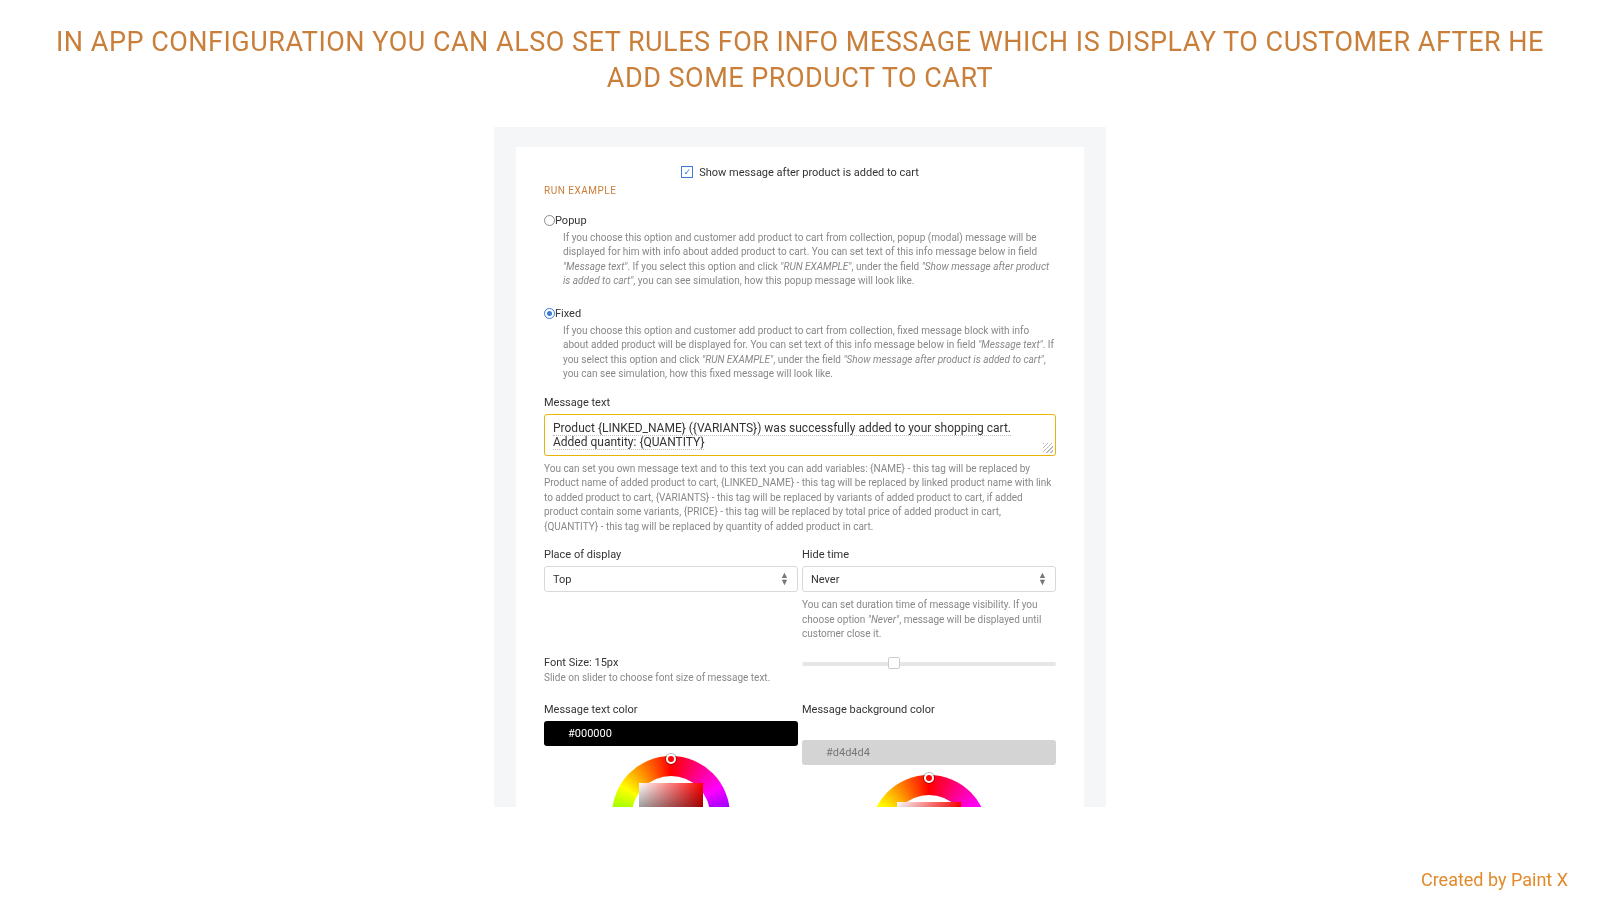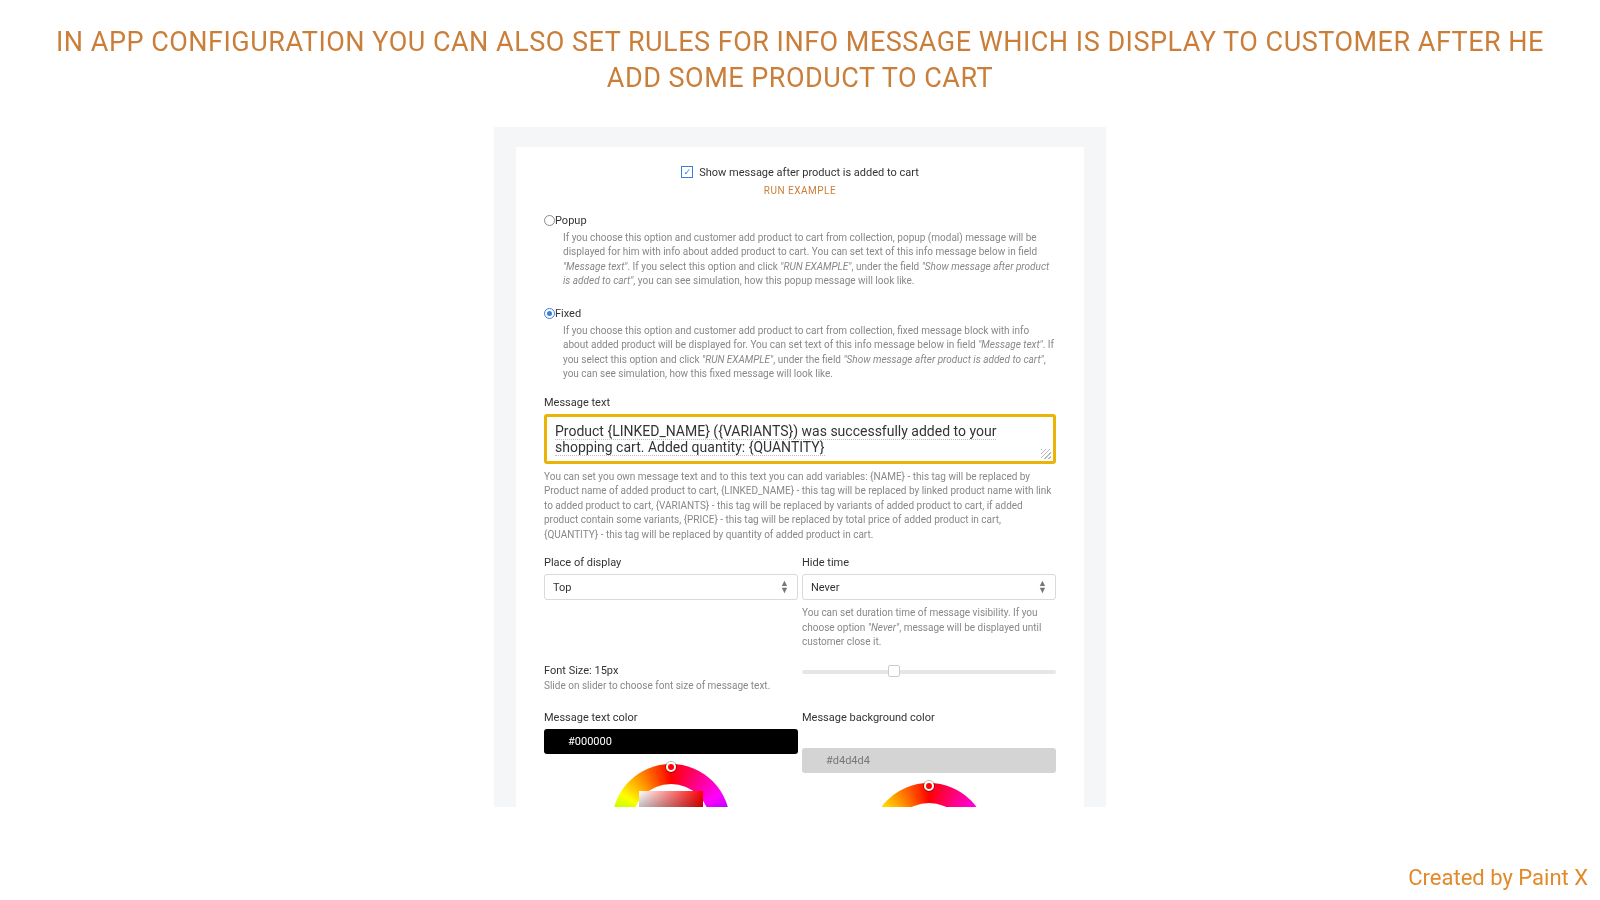--- a/index.html
+++ b/index.html
@@ -38,21 +38,21 @@
   .center-row { text-align: center; }
   .chk-row { display: inline-flex; align-items: center; gap: 6px; }
   .chk {
     width: 12px; height: 12px;
     border: 1px solid #3b7dd8;
     display: inline-flex; align-items: center; justify-content: center;
     font-size: 9px; color: #3b7dd8; line-height: 1;
   }
   .chk-label { color: #333; font-size: 11px; }
   .run-ex {
-    display: block; text-align: center;
+    display: block; text-align: left;
     color: #c97f3a; font-size: 10px; letter-spacing: 0.5px;
     margin-top: 6px;
   }
   .opt-block { margin-top: 18px; }
   .radio-row { display: flex; align-items: center; }
   .radio {
     width: 11px; height: 11px; border-radius: 50%;
     border: 1px solid #8a8a8a; position: relative; flex: 0 0 auto;
   }
   .radio.selected { border-color: #3b7dd8; }
@@ -62,23 +62,23 @@
   }
   .radio-label { color: #333; font-size: 11px; }
   .opt-desc {
     margin: 4px 0 0 19px;
     color: #888; font-size: 10px; line-height: 1.45;
   }
   .opt-desc em { color: #888; }
   .field-label { color: #333; font-size: 11px; margin-top: 14px; display: block; }
   .textarea {
     width: 100%; min-height: 34px;
-    border: 3px solid #eab308; border-radius: 3px;
+    border: 1px solid #eab308; border-radius: 3px;
     margin-top: 5px; padding: 6px 8px;
-    font-size: 14px; color: #333; resize: none;
+    font-size: 12px; color: #333; resize: none;
     background:#fff;
     position: relative;
   }
   .textarea .ta-text {
     border-bottom: 1px dotted rgba(0,0,0,0.25);
     display:inline;
   }
   .resize-grip {
     position:absolute; right:2px; bottom:2px; width:10px; height:10px;
     background: repeating-linear-gradient(135deg,#bbb 0,#bbb 1px,transparent 1px,transparent 3px);
@@ -127,22 +127,22 @@
   .hue-handle {
     position:absolute; top:-2px; left:50%; transform:translateX(-50%);
     width:10px; height:10px; border:2px solid #fff; border-radius:50%;
     box-shadow:0 0 0 1px rgba(0,0,0,0.3);
   }
   .sv-handle {
     position:absolute; width:8px; height:8px; border:1px solid #333; border-radius:50%;
     background:rgba(255,255,255,0.2);
   }
   .footer-credit {
-    position:absolute; bottom:10px; right:12px;
-    color:#e28a2b; font-size:22px;
+    position:absolute; bottom:10px; right:32px;
+    color:#e28a2b; font-size:18px;
   }
 </style>
 </head>
 <body>
 
 <div class="page-title">IN APP CONFIGURATION YOU CAN ALSO SET RULES FOR INFO MESSAGE WHICH IS DISPLAY TO CUSTOMER AFTER HE ADD SOME PRODUCT TO CART</div>
 
 <div class="app-frame">
   <div class="card">
 

